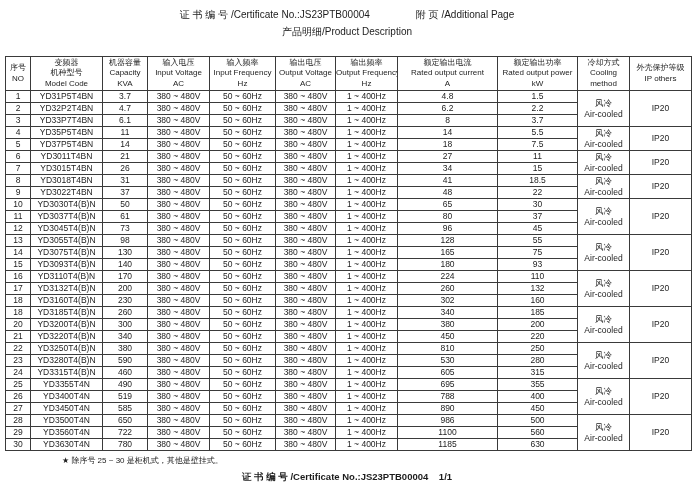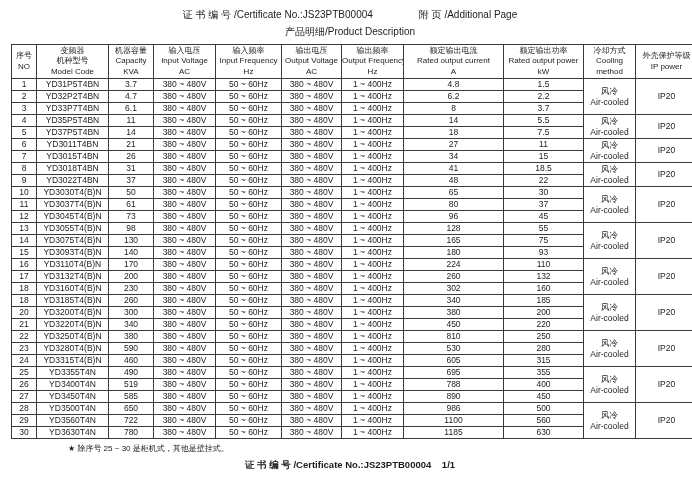--- a/index.html
+++ b/index.html
@@ -1,22 +1,22 @@
 <!DOCTYPE html>
 <html><head>
 <meta charset="utf-8">
 <style>
   html,body{margin:0;padding:0;background:#e8e8e8;}
   .page{
     width:692px;height:495px;background:#ffffff;color:#1c1c1c;
     font-family:"Liberation Sans","DejaVu Sans",sans-serif;
-    box-sizing:border-box;padding:6px 3px 0 11px;position:relative;overflow:hidden;
+    box-sizing:border-box;padding:6px 3px 0 5px;position:relative;overflow:hidden;
   }
   .title-line1{display:flex;justify-content:center;gap:46px;font-size:10px;margin-top:2px;}
-  .title-line2{text-align:center;font-size:10px;margin-top:3px;margin-bottom:5px;}
+  .title-line2{text-align:center;font-size:10px;margin-top:3px;margin-bottom:17px;}
   table.product{
     border-collapse:collapse;table-layout:fixed;width:686px;margin:0 auto;
   }
   table.product th, table.product td{
     border:1px solid #3a3a3a;overflow:hidden;white-space:nowrap;
   }
   table.product th{
     font-weight:normal;font-size:8px;line-height:1.3;text-align:center;
     padding:1px 0;vertical-align:middle;
   }
@@ -103,21 +103,21 @@
             <div>Rated output power</div>
             <div>kW</div>
           </th>
           <th>
             <div>冷却方式</div>
             <div>Cooling</div>
             <div>method</div>
           </th>
           <th>
             <div>外壳保护等级</div>
-            <div>IP power</div>
+            <div>IP others</div>
           </th>
         </tr>
       </thead>
     <tbody>
         <tr>
           <td>1</td>
           <td class="model">YD31P5T4BN</td>
           <td>3.7</td>
           <td>380 ~ 480V</td>
           <td>50 ~ 60Hz</td>

